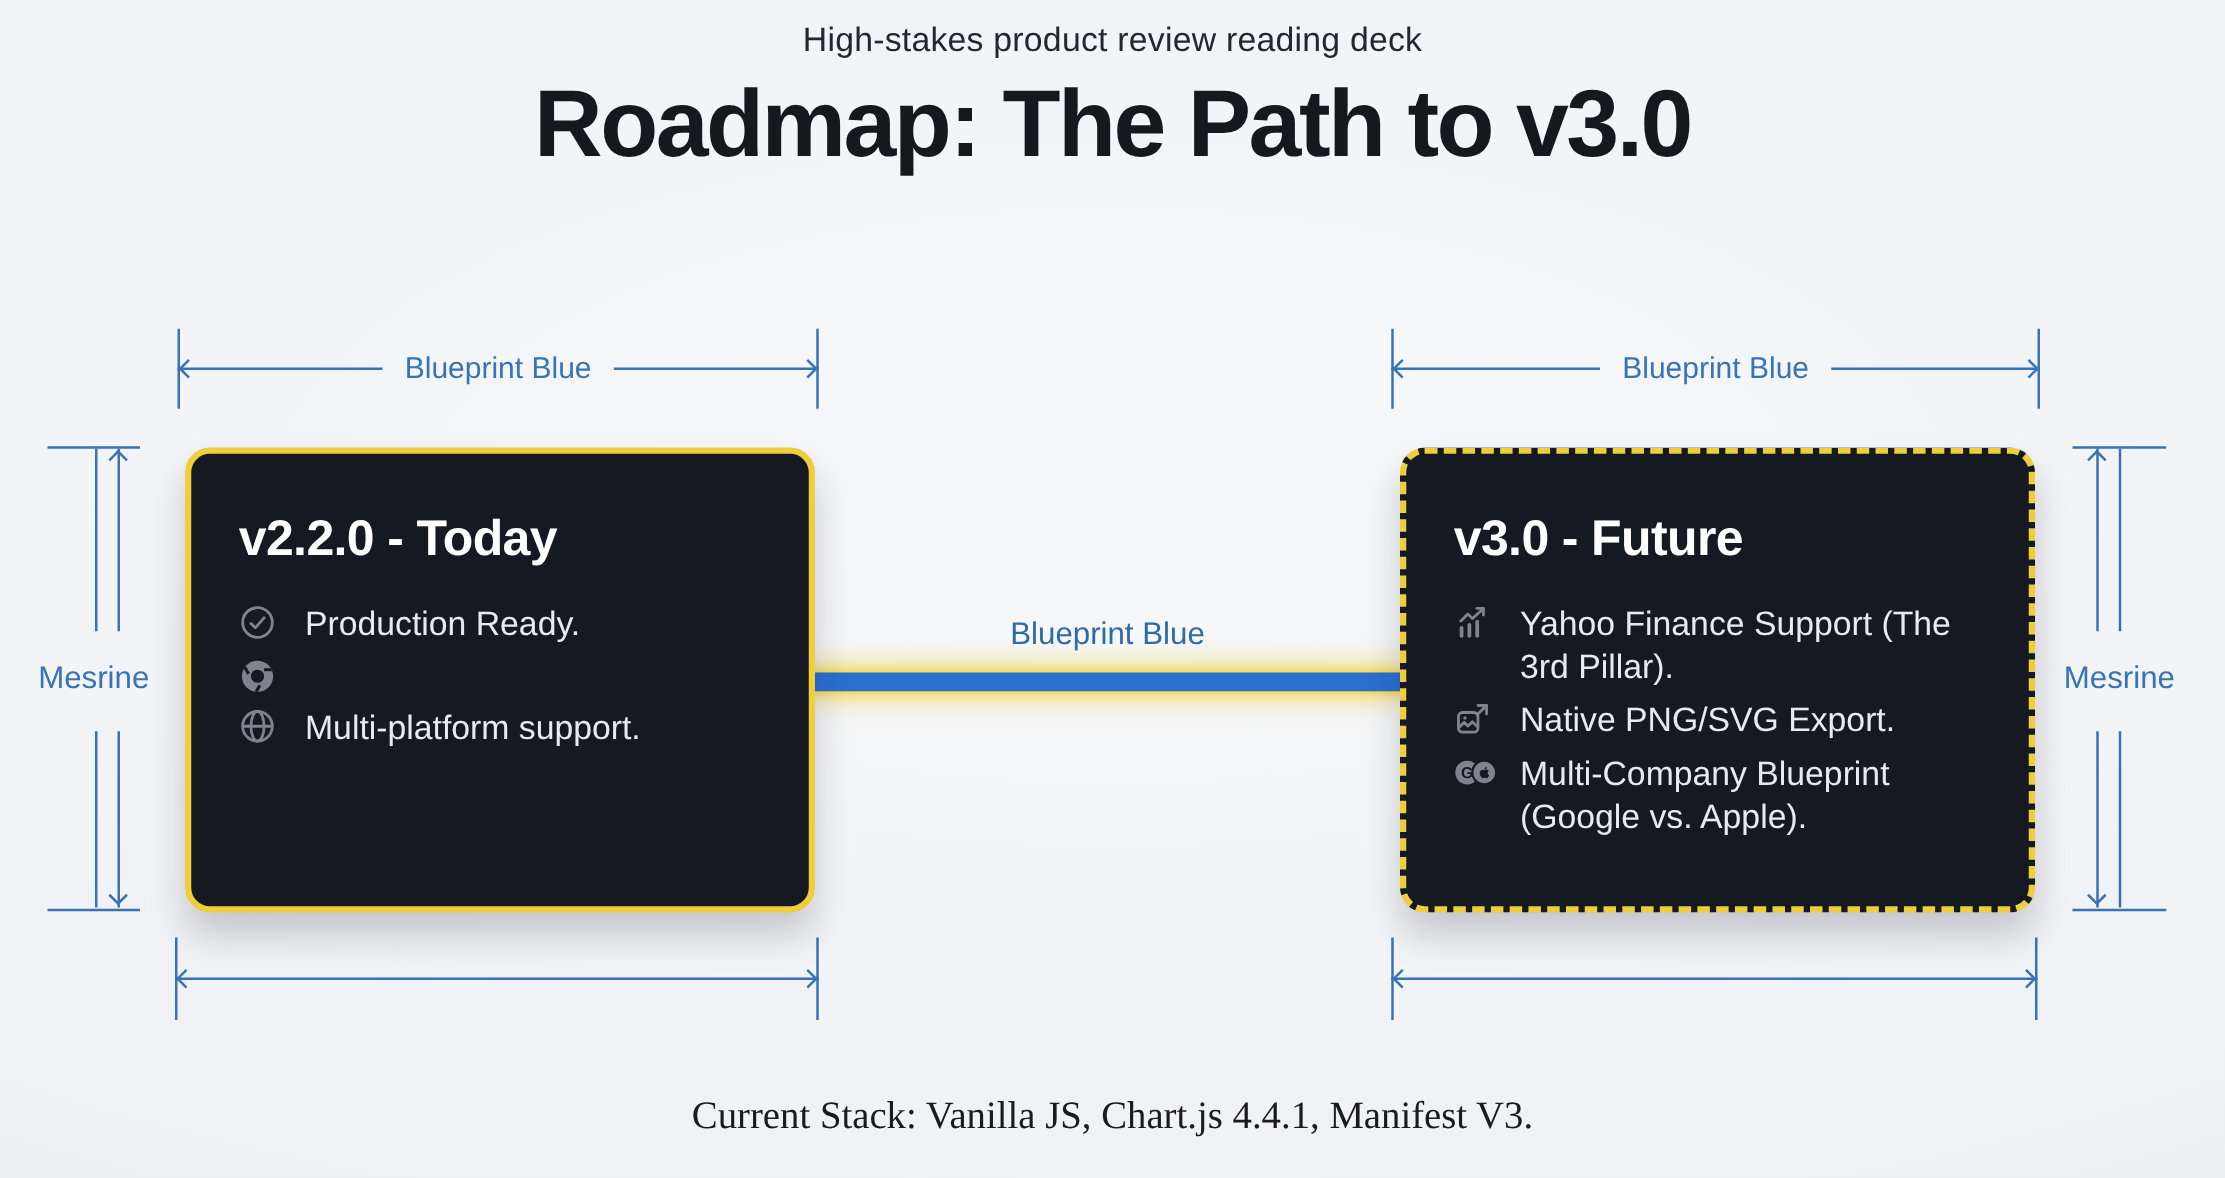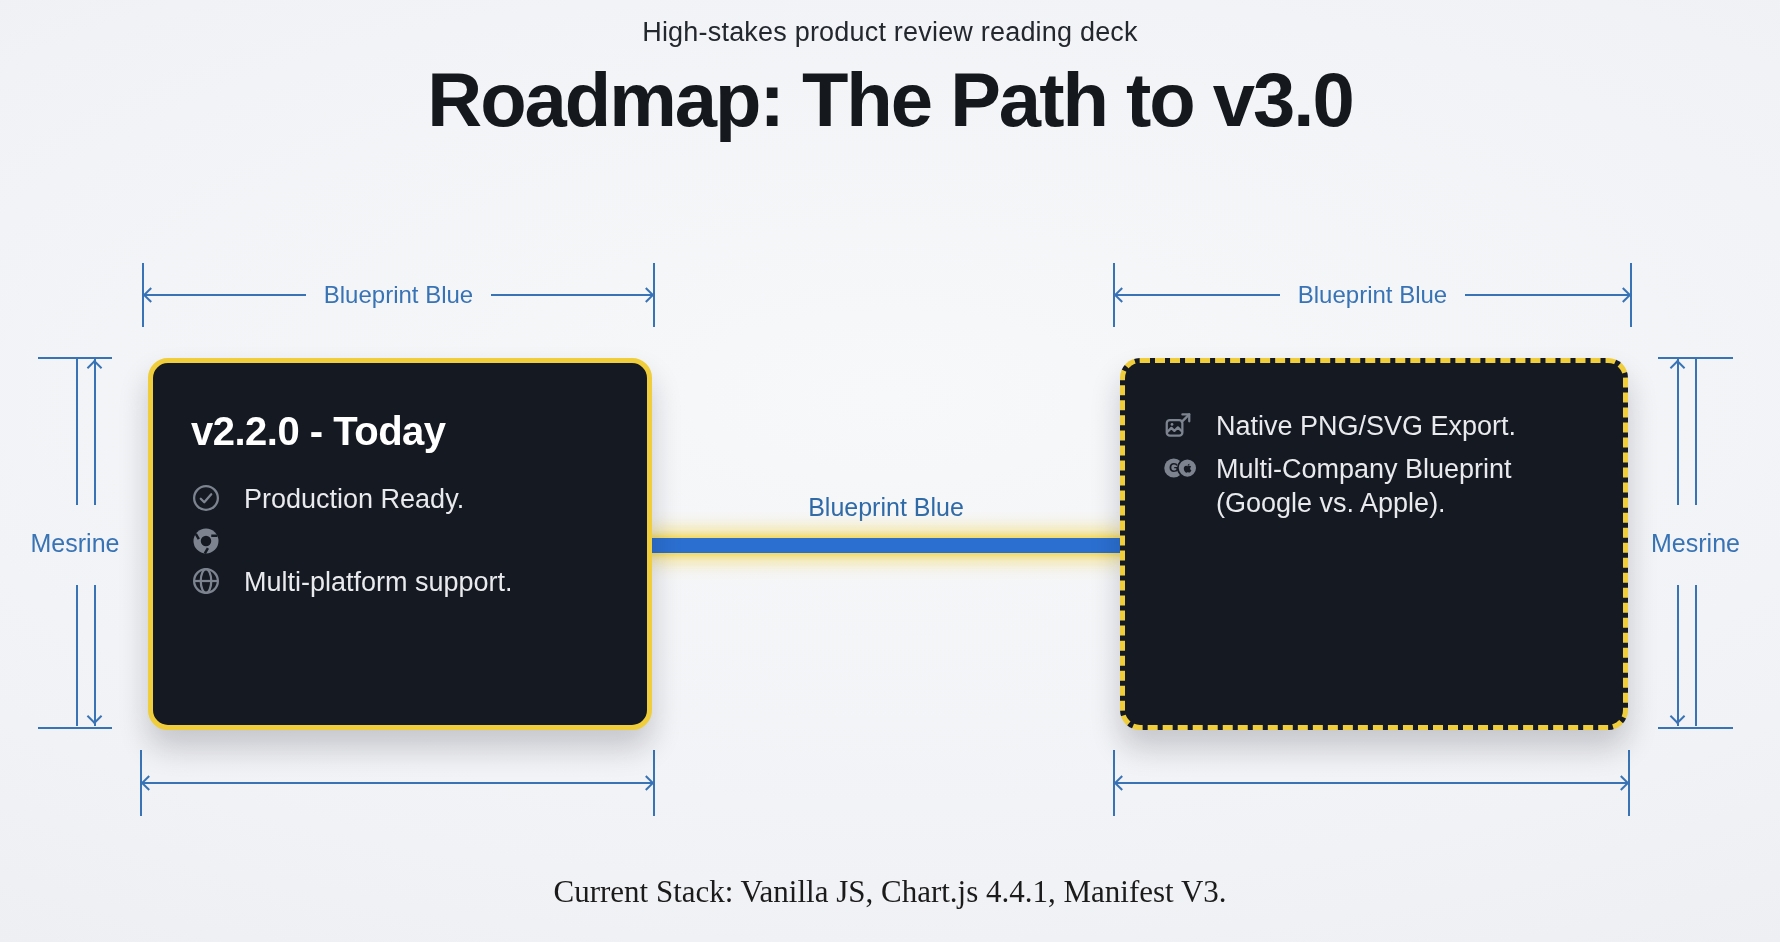--- a/index.html
+++ b/index.html
@@ -188,21 +188,40 @@
               <path d="M2.5 12h19"></path>
             </g>
           </svg>
         </span>
         <span>Multi-platform support.</span>
       </li>
     </ul>
   </div>
 
   <div class="card card-future">
+    <h2>v3.0 - Future</h2>
     <ul>
+      <li>
+        <span class="li-icon">
+          <svg width="30" height="30" viewBox="0 0 24 24">
+            <g fill="none" stroke="currentColor" stroke-linecap="round" stroke-linejoin="round">
+              <g stroke-width="2.4">
+                <path d="M5 20.5v-5"></path>
+                  <path d="M10 20.5v-7"></path>
+                  <path d="M15 20.5v-9"></path>
+              </g>
+              <g stroke-width="1.8">
+                <path d="M4.5 11L9 6.5l3 3L19 3"></path>
+                <path d="M14.8 3H19v4.2"></path>
+              </g>
+            </g>
+          </svg>
+        </span>
+        <span>Yahoo Finance Support (The 3rd Pillar).</span>
+      </li>
       <li>
         <span class="li-icon">
           <svg width="30" height="30" viewBox="0 0 24 24">
             <g fill="none" stroke="currentColor" stroke-width="1.8" stroke-linecap="round" stroke-linejoin="round">
               <rect x="3" y="8" width="12.5" height="12.5" rx="2.5"></rect>
               <path d="M3.5 17.5l3.2-3.2 2.4 2.4 2.8-2.8 3.3 3.3"></path>
               <path d="M15.5 3.5H21V9"></path>
               <path d="M21 3.5l-6 6"></path>
             </g>
             <circle cx="7.2" cy="11.5" r="1.1" fill="currentColor"></circle>

